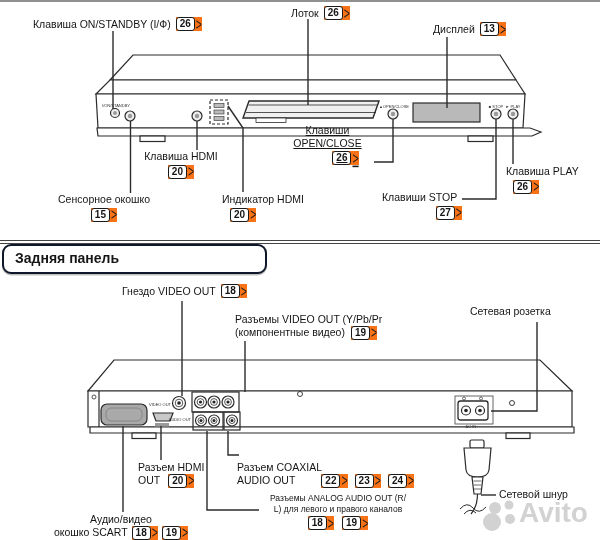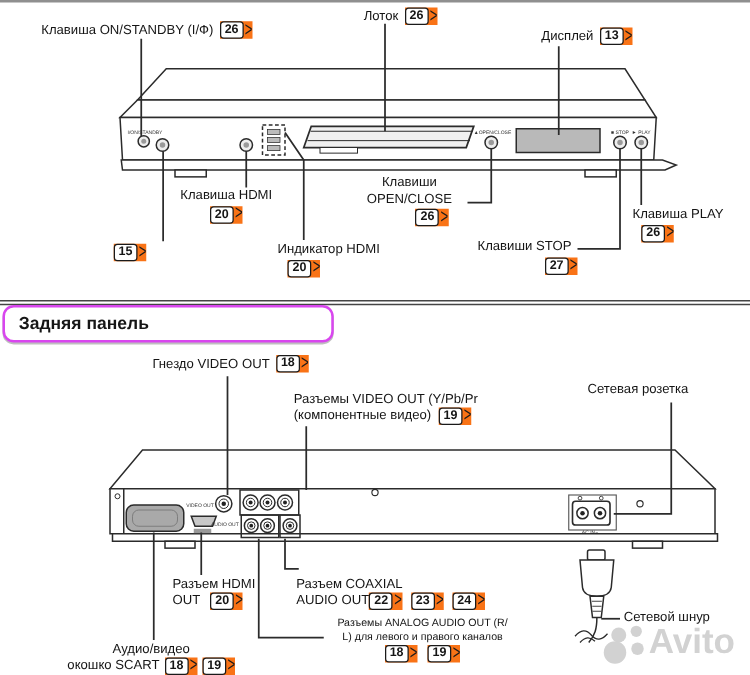--- a/index.html
+++ b/index.html
@@ -12,21 +12,21 @@
   .center{text-align:center;}
   .brow{display:flex;align-items:center;margin-top:2px;}
   .jc{justify-content:center;}
   .je{justify-content:flex-end;}
   .pref{display:inline-flex;align-items:center;background:#f97316;}
   .pref .pnum{border:1.5px solid #1a1a1a;border-radius:3px;padding:0 3px;font-weight:bold;
               font-size:10px;line-height:12px;background:#fff;}
   .pref::after{content:">";display:inline-block;transform:scaleY(1.55);margin-left:1px;
                font-size:10.5px;font-weight:500;color:#1a1a1a;}
   .hdrbox{position:absolute;left:2px;top:244px;width:250px;height:26px;z-index:4;
-          border:2px solid #d946ef;border-radius:9px;background:#fff;
+          border:2px solid #0f172a;border-radius:9px;background:#fff;
           box-shadow:0 1.5px 0 rgba(0,0,0,0.25);
           font-weight:bold;font-size:14px;line-height:25px;padding-left:11px;}
   .wmtext{position:absolute;left:519px;top:497px;z-index:2;font-size:28px;font-weight:700;
           color:#d2d2d2;letter-spacing:0px;}
   .analogl{font-size:8.5px;line-height:10.5px;}
 </style>
 </head>
 <body>
 
 <div class="page">
@@ -209,37 +209,38 @@
   <div class="lbl center" style="left:125px;top:150px;width:112px;">
     <div>Клавиша HDMI</div>
     <div class="brow jc">
       <span class="pref">
           <span class="pnum">20</span>
         </span>
     </div>
   </div>
 
   <div class="lbl center" style="left:45px;top:193px;width:118px;">
+    <div>Сенсорное окошко</div>
     <div class="brow jc">
       <span class="pref">
           <span class="pnum">15</span>
         </span>
     </div>
   </div>
 
   <div class="lbl" style="left:222px;top:193px;width:110px;">
     <div>Индикатор HDMI</div>
     <div class="brow" style="padding-left:8px;">
       <span class="pref">
           <span class="pnum">20</span>
         </span>
     </div>
   </div>
 
-  <div class="lbl center" style="left:281px;top:140px;width:93px;">
+  <div class="lbl center" style="left:281px;top:124px;width:93px;text-decoration:underline;">
     <div>Клавиши</div>
     <div>OPEN/CLOSE</div>
     <div class="brow jc" style="padding-left:36px;">
       <span class="pref">
           <span class="pnum">26</span>
         </span>
     </div>
   </div>
 
   <div class="lbl" style="left:506px;top:165px;">
@@ -292,21 +293,21 @@
       <span class="pref">
           <span class="pnum">20</span>
         </span>
     </div>
   </div>
 
   <div class="lbl" style="left:237px;top:461px;">
     <div>Разъем COAXIAL</div>
     <div class="row" style="gap:0;">
       <span>AUDIO OUT</span>
-      <span style="display:inline-flex;gap:7px;">
+      <span style="display:inline-flex;gap:7px;margin-left:26px;">
         <span class="pref">
             <span class="pnum">22</span>
           </span>
         <span class="pref">
             <span class="pnum">23</span>
           </span>
         <span class="pref">
             <span class="pnum">24</span>
           </span>
       </span>

